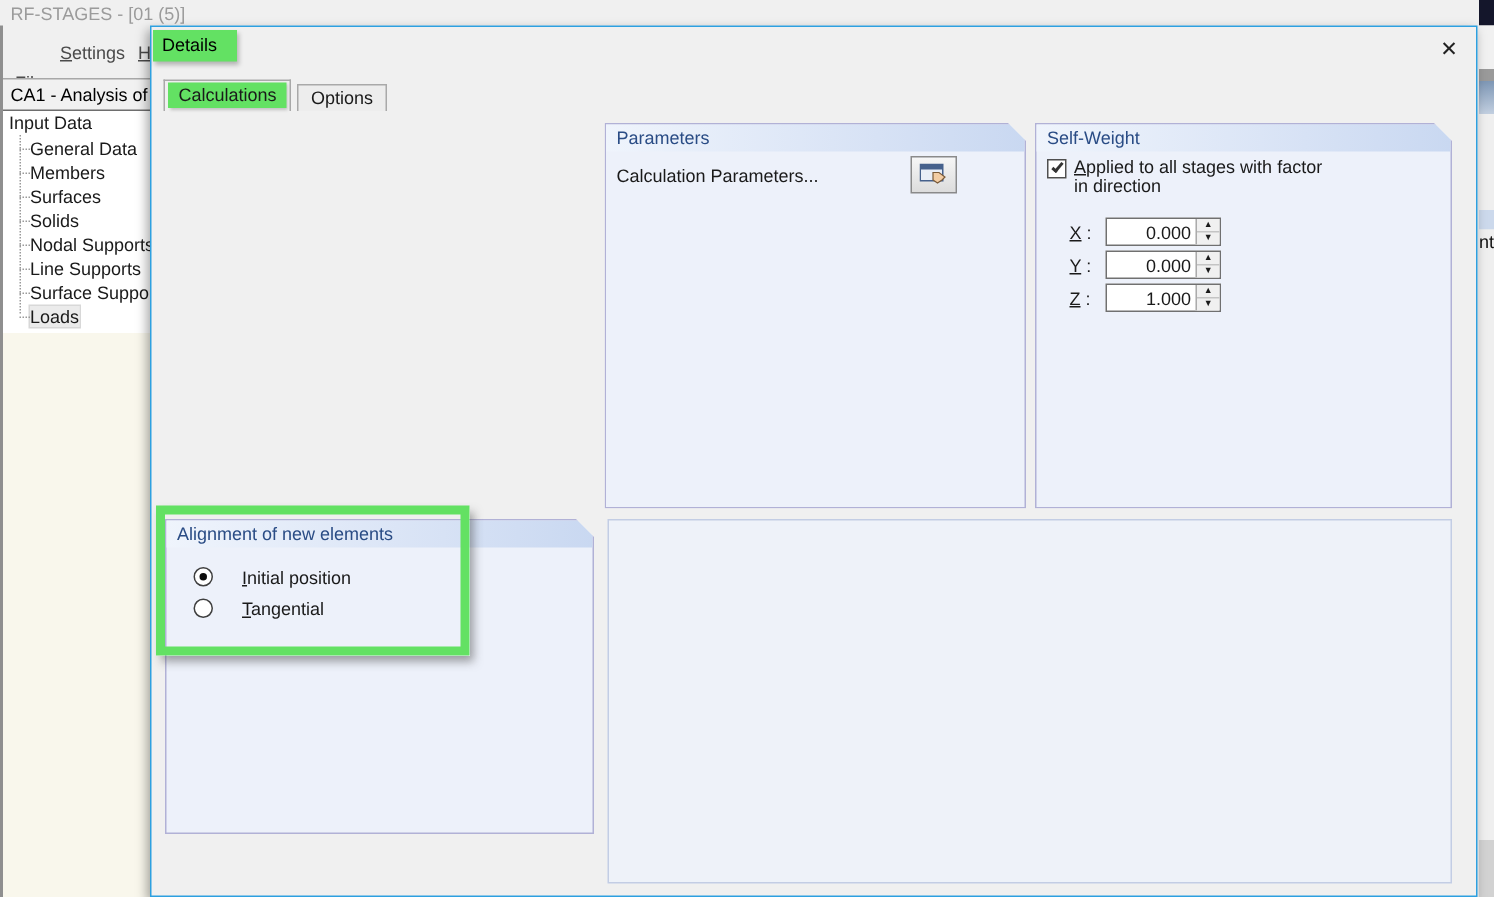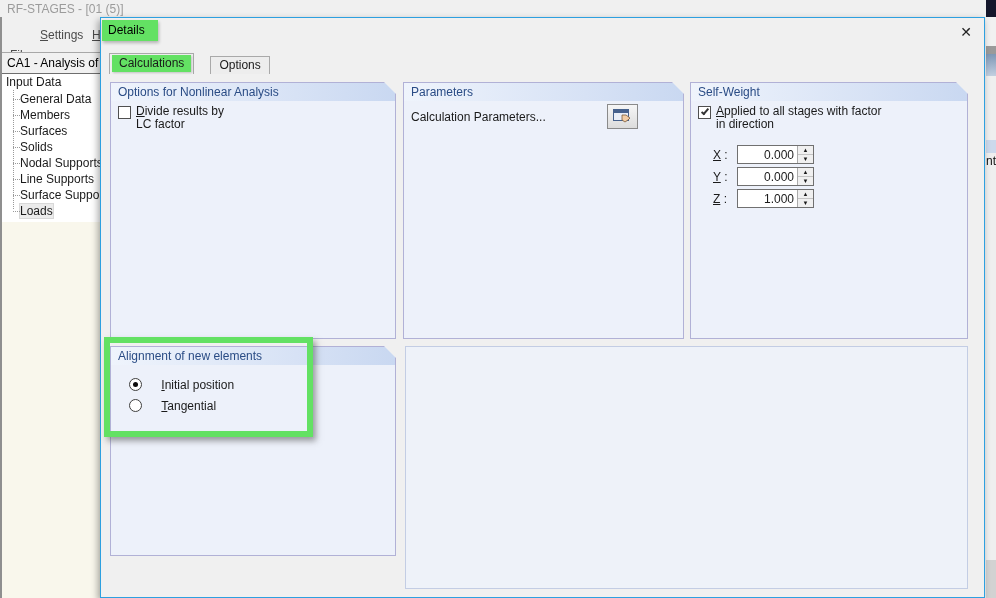--- a/index.html
+++ b/index.html
@@ -53,21 +53,21 @@
     color:#000; box-shadow:1px 2px 3px rgba(0,0,0,.25);
   }
   .dlg-close {
     position:absolute; right:7px; top:4px; width:22px; height:22px;
     text-align:center; line-height:21px; font-size:14px; color:#222; cursor:pointer;
   }
   .tab-strip { position:absolute; left:8px; top:34px; height:22px; display:flex; align-items:flex-end; }
   .tab { border:1px solid #a9a9a9; border-bottom:none; background:#f0f0f0; display:flex; align-items:flex-end; }
   .tab-active { height:21px; padding:2px; }
   .tab-active .tab-label { padding:1px 7px 2px 7px; box-shadow:1px 1px 2px rgba(0,0,0,.2); }
-  .tab-inactive { height:18px; background:#ededed; margin-left:16px;text-align:right; }
+  .tab-inactive { height:18px; background:#ededed; margin-left:4px;text-align:right; }
   .tab-inactive .tab-label { padding:1px 8px 2px 8px; }
 
   
   .group {
     position:absolute; background:#edf1fa; border:1px solid #b1b1d6;
     clip-path:polygon(0 0, calc(100% - 12px) 0, 100% 12px, 100% 100%, 0 100%);
   }
   .group-header {
     height:18px; padding:2px 0 0 7px; color:#2a4c85; white-space:nowrap;
     background:linear-gradient(90deg,#eff4fc 0%, #d7e2f5 65%, #c9d8f1 100%);
@@ -171,30 +171,20 @@
 
   <div class="tab-strip">
     <div class="tab tab-active">
       <span class="tab-label green">Calculations</span>
     </div>
     <div class="tab tab-inactive">
       <span class="tab-label">Options</span>
     </div>
   </div>
 
-  <div class="group g-nonlinear">
-    <div class="group-header">Options for Nonlinear Analysis</div>
-    <div class="group-body">
-      <span class="cb-row checkbox"></span>
-      <div class="cb-text">
-        <div><u>D</u><span>ivide results by</span></div>
-        <div>LC factor</div>
-      </div>
-    </div>
-  </div>
 
   <div class="group g-params">
     <div class="group-header">Parameters</div>
     <div class="group-body">
       <span class="param-label">Calculation Parameters...</span>
       <span class="param-btn">
         <svg width="19" height="15" viewBox="0 0 19 15">
           <rect x="0.5" y="0.5" width="15" height="11" fill="#e9eef7" stroke="#46618c"></rect>
           <rect x="1" y="1" width="14" height="3" fill="#46618c"></rect>
           <path d="M9 6 L13 6 L17 9 L15 11 L12 13 L9 11 Z" fill="#f3cda4" stroke="#7a5a38" stroke-width="0.8"></path>

